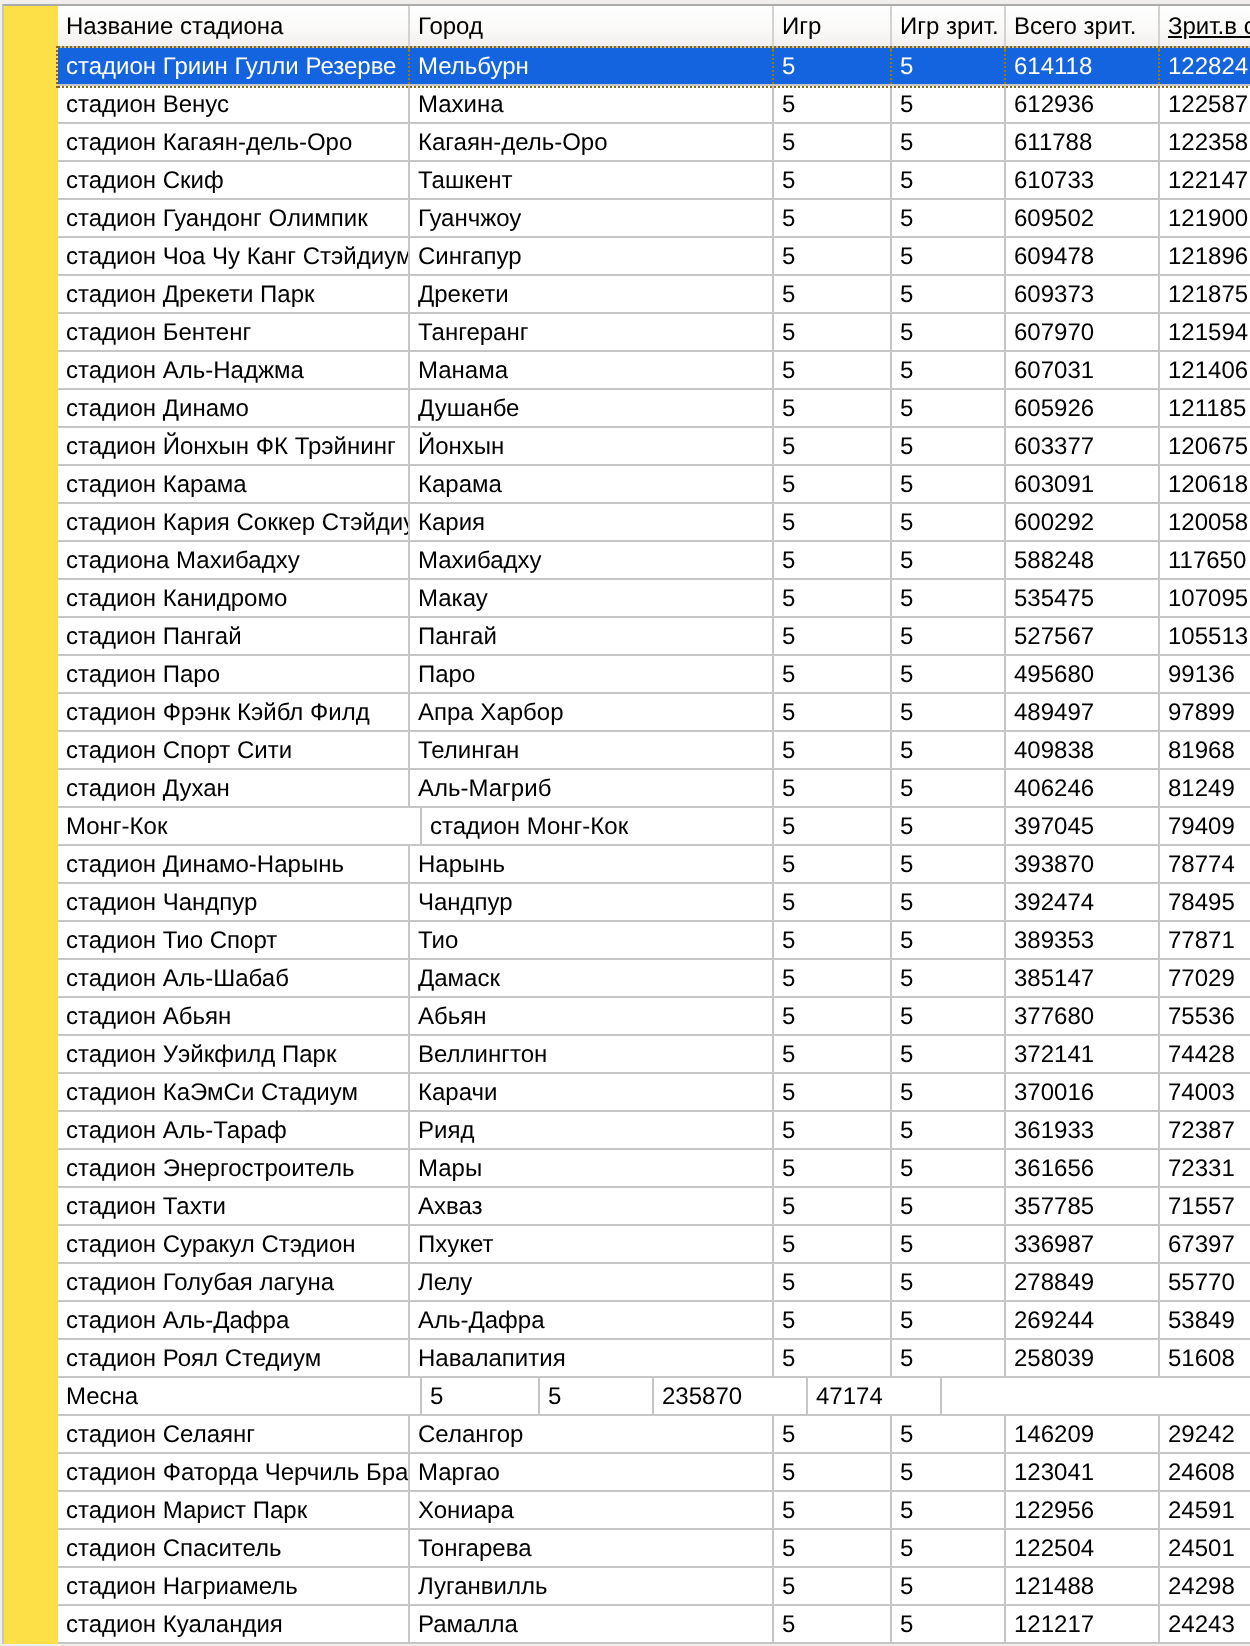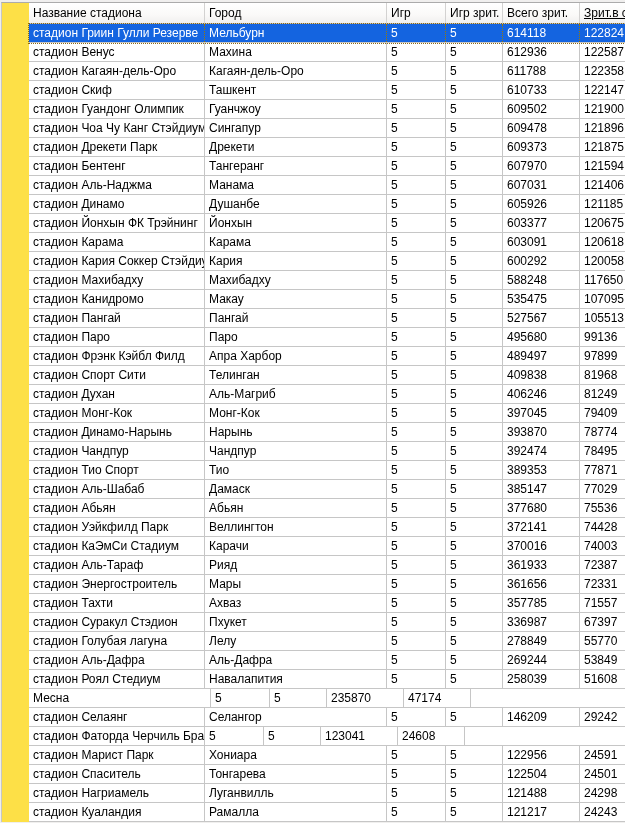--- a/index.html
+++ b/index.html
@@ -187,21 +187,21 @@
       </div>
       <div class="row">
         <div class="cell c0">стадион Кария Соккер Стэйдиум</div>
         <div class="cell c1">Кария</div>
         <div class="cell c2">5</div>
         <div class="cell c3">5</div>
         <div class="cell c4">600292</div>
         <div class="cell c5">120058</div>
       </div>
       <div class="row">
-        <div class="cell c0">стадион Махибадху</div>
+        <div class="cell c0">стадиона Махибадху</div>
         <div class="cell c1">Махибадху</div>
         <div class="cell c2">5</div>
         <div class="cell c3">5</div>
         <div class="cell c4">588248</div>
         <div class="cell c5">117650</div>
       </div>
       <div class="row">
         <div class="cell c0">стадион Канидромо</div>
         <div class="cell c1">Макау</div>
         <div class="cell c2">5</div>
@@ -243,22 +243,22 @@
       </div>
       <div class="row">
         <div class="cell c0">стадион Духан</div>
         <div class="cell c1">Аль-Магриб</div>
         <div class="cell c2">5</div>
         <div class="cell c3">5</div>
         <div class="cell c4">406246</div>
         <div class="cell c5">81249</div>
       </div>
       <div class="row">
+        <div class="cell c1">Монг-Кок</div>
         <div class="cell c0">стадион Монг-Кок</div>
-        <div class="cell c1">Монг-Кок</div>
         <div class="cell c2">5</div>
         <div class="cell c3">5</div>
         <div class="cell c4">397045</div>
         <div class="cell c5">79409</div>
       </div>
       <div class="row">
         <div class="cell c0">стадион Динамо-Нарынь</div>
         <div class="cell c1">Нарынь</div>
         <div class="cell c2">5</div>
         <div class="cell c3">5</div>
@@ -379,20 +379,21 @@
       <div class="row">
         <div class="cell c0">стадион Селаянг</div>
         <div class="cell c1">Селангор</div>
         <div class="cell c2">5</div>
         <div class="cell c3">5</div>
         <div class="cell c4">146209</div>
         <div class="cell c5">29242</div>
       </div>
       <div class="row">
         <div class="cell c0">стадион Фаторда Черчиль Бразер</div>
+        <div class="cell c1">Маргао</div>
         <div class="cell c2">5</div>
         <div class="cell c3">5</div>
         <div class="cell c4">123041</div>
         <div class="cell c5">24608</div>
       </div>
       <div class="row">
         <div class="cell c0">стадион Марист Парк</div>
         <div class="cell c1">Хониара</div>
         <div class="cell c2">5</div>
         <div class="cell c3">5</div>

